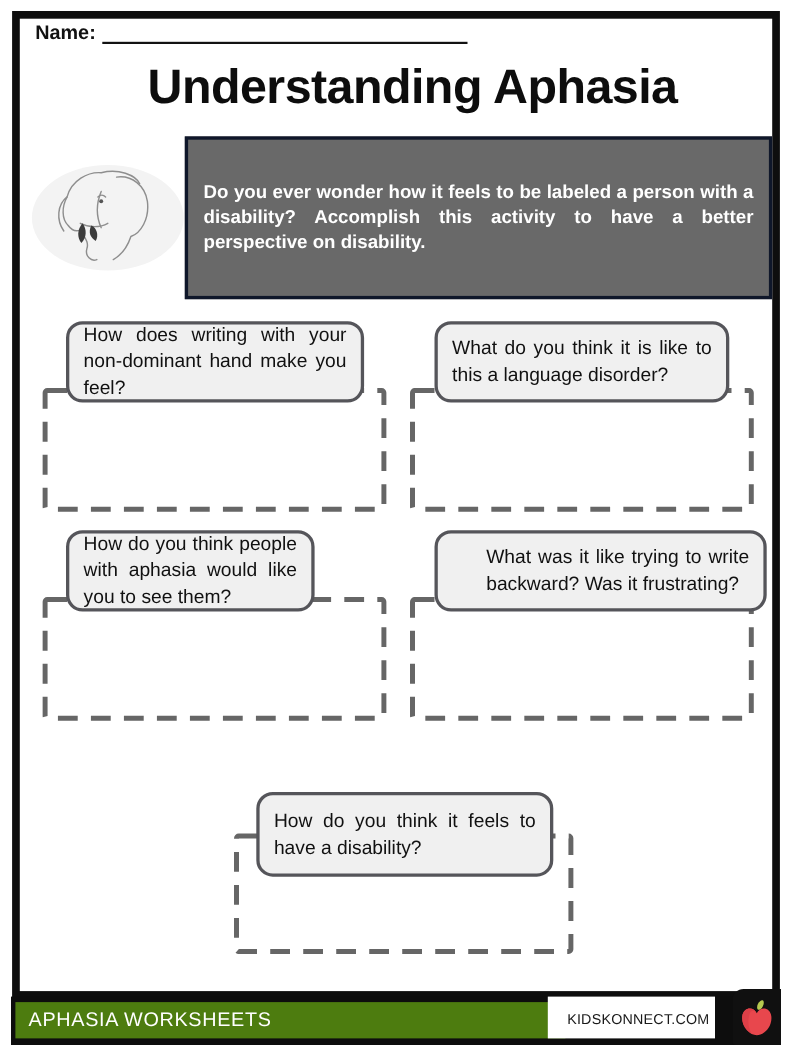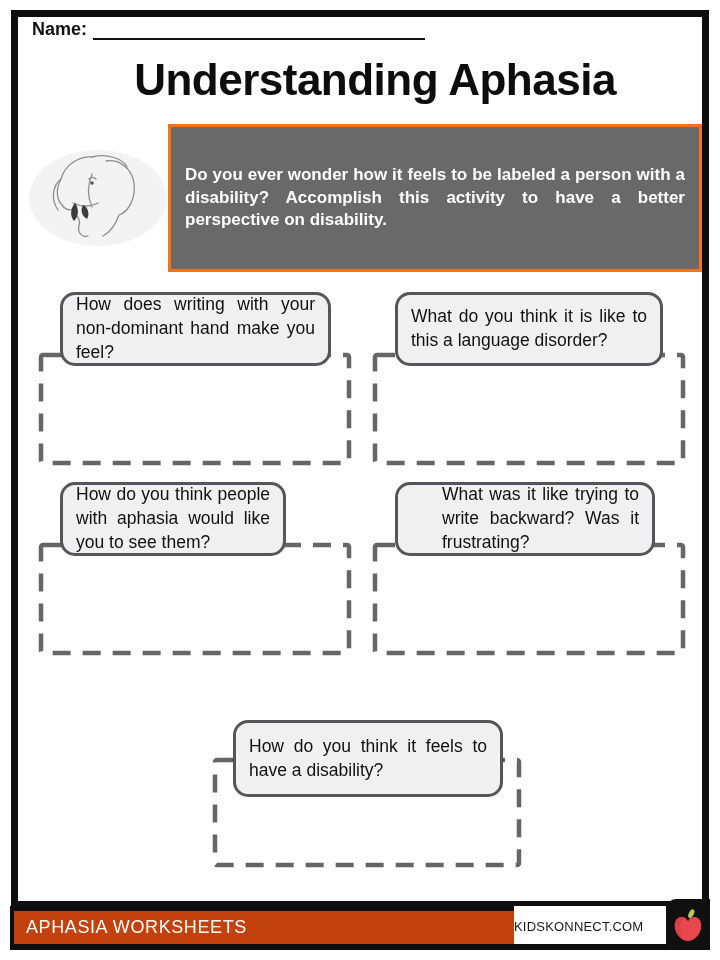--- a/index.html
+++ b/index.html
@@ -21,57 +21,57 @@
   
   .page-title{
     position:absolute;left:15px;top:55px;width:720px;text-align:center;
     font-size:44px;font-weight:bold;letter-spacing:-0.5px;color:#0d0d0d;
   }
   
   .elephant{position:absolute;left:26px;top:146px;width:144px;height:104px;}
   
   .intro-box{
     position:absolute;left:168px;top:124px;width:534px;height:148px;
-    background:#696969;border:3px solid #f97316;box-sizing:border-box;
+    background:#696969;border:3px solid #0f172a;box-sizing:border-box;
     display:flex;align-items:center;padding:0 14px;
   }
   .intro-box p{
     margin:0;color:#ffffff;font-weight:bold;font-size:17px;line-height:1.35;
     text-align:justify;
   }
   
   .qbox{
     position:absolute;box-sizing:border-box;background:#f0f0f0;
     border:3.5px solid #55555a;border-radius:15px;z-index:2;
     display:flex;align-items:center;padding:4px 13px;
   }
   .qbox p{margin:0;width:100%;font-size:17.5px;line-height:1.36;text-align:justify;color:#111;}
   .q1{left:60px;top:292px;width:271px;height:74px;}
   .q2{left:395px;top:292px;width:268px;height:74px;}
   .q3{left:60px;top:482px;width:226px;height:74px;justify-content:center;}
-  .q4{left:395px;top:482px;width:260px;height:74px;padding-left:44px;}
+  .q4{left:395px;top:482px;width:302px;height:74px;padding-left:44px;}
   .q5{left:233px;top:697px;width:270px;height:77px;margin-top:23px;}
   
   .answer{position:absolute;z-index:1;}
   .answer svg{display:block;}
   .a1{left:38px;top:352px;}
   .a2{left:372px;top:352px;}
   .a3{left:38px;top:542px;}
   .a4{left:372px;top:542px;}
   .a5{left:212px;top:757px;}
   
   .footer-black{position:absolute;left:10px;top:906px;width:700px;height:44px;background:#0d0d0d;}
   .footer-banner{
-    position:absolute;left:14px;top:911px;width:500px;height:33px;background:#c2410c;
+    position:absolute;left:14px;top:911px;width:500px;height:33px;background:#4d7c0f;
     color:#fff;font-size:18px;line-height:33px;padding-left:12px;box-sizing:border-box;
     letter-spacing:0.6px;
   }
   .footer-white{
-    position:absolute;left:514px;top:906px;width:152px;height:38px;background:#ffffff;
-    font-size:13px;line-height:42px;color:#1a1a1a;
+    position:absolute;left:498px;top:906px;width:152px;height:38px;background:#ffffff;
+    text-align:right;font-size:13px;line-height:42px;color:#1a1a1a;
     padding-right:5px;box-sizing:border-box;letter-spacing:0.2px;
   }
   .apple-tile{
     position:absolute;left:666px;top:899px;width:44px;height:51px;background:#101010;
     border-radius:10px 0 0 3px;display:flex;align-items:center;justify-content:center;
   }
 </style>
 </head>
 <body>
 

